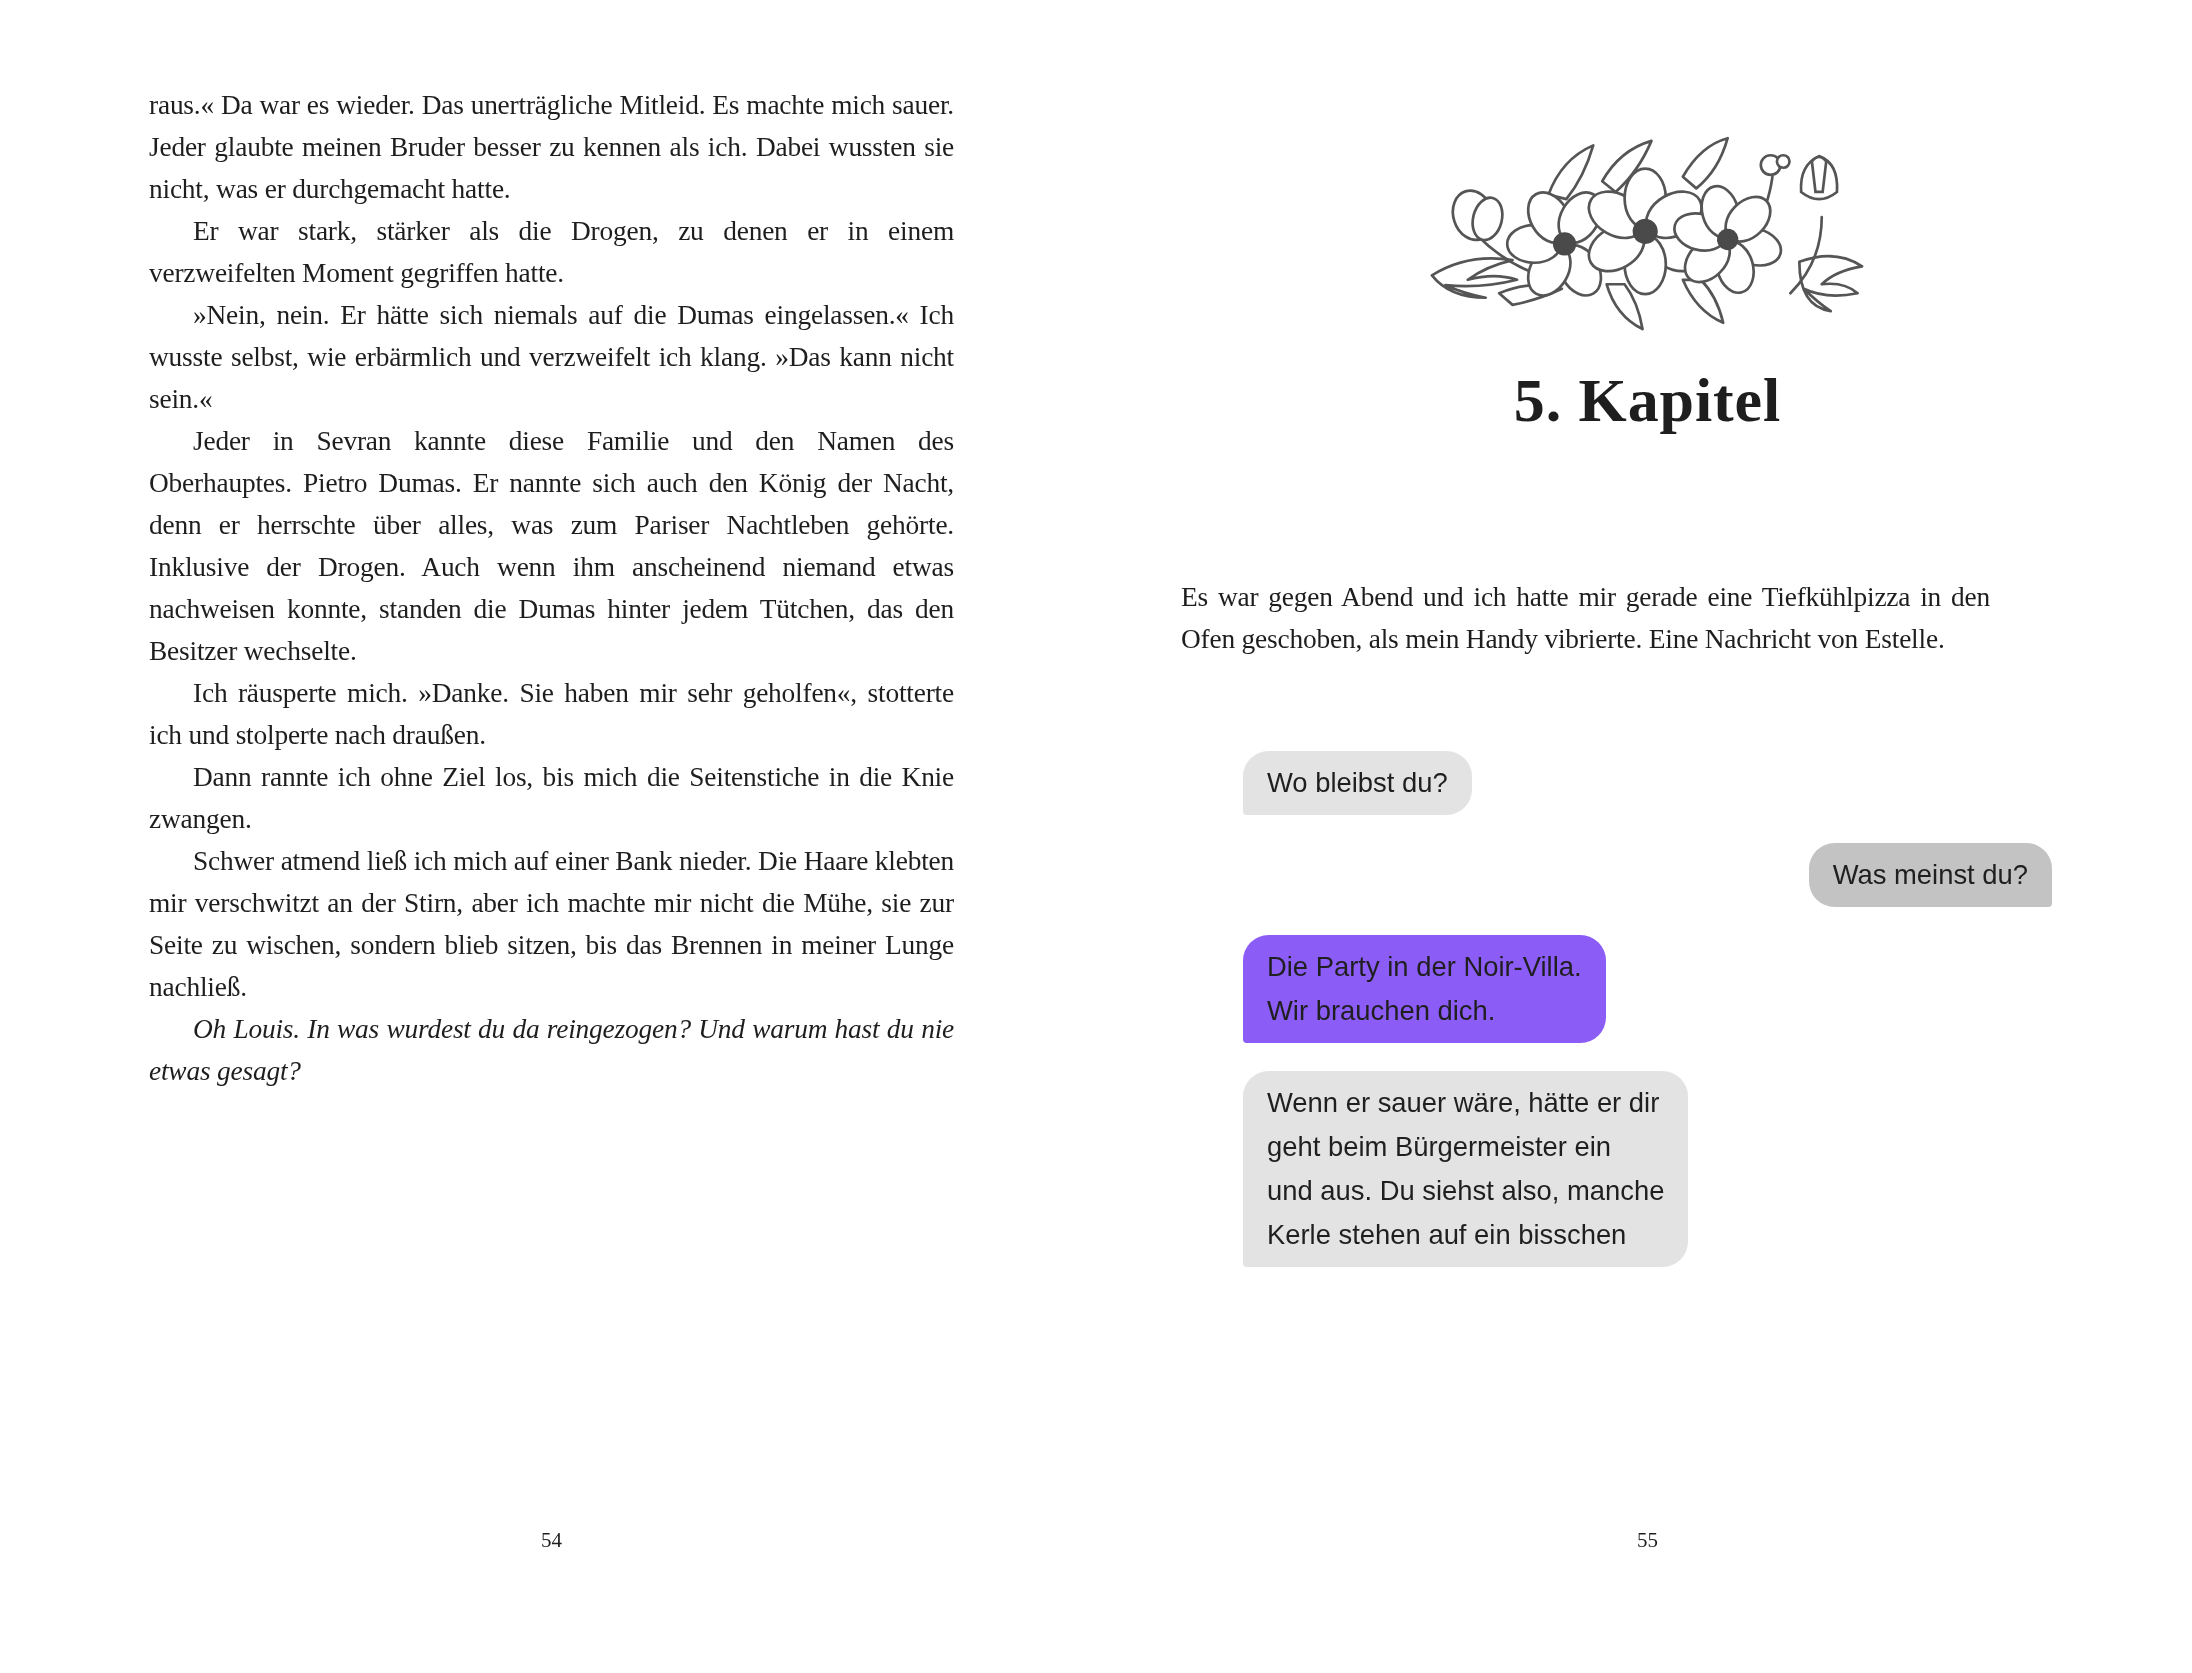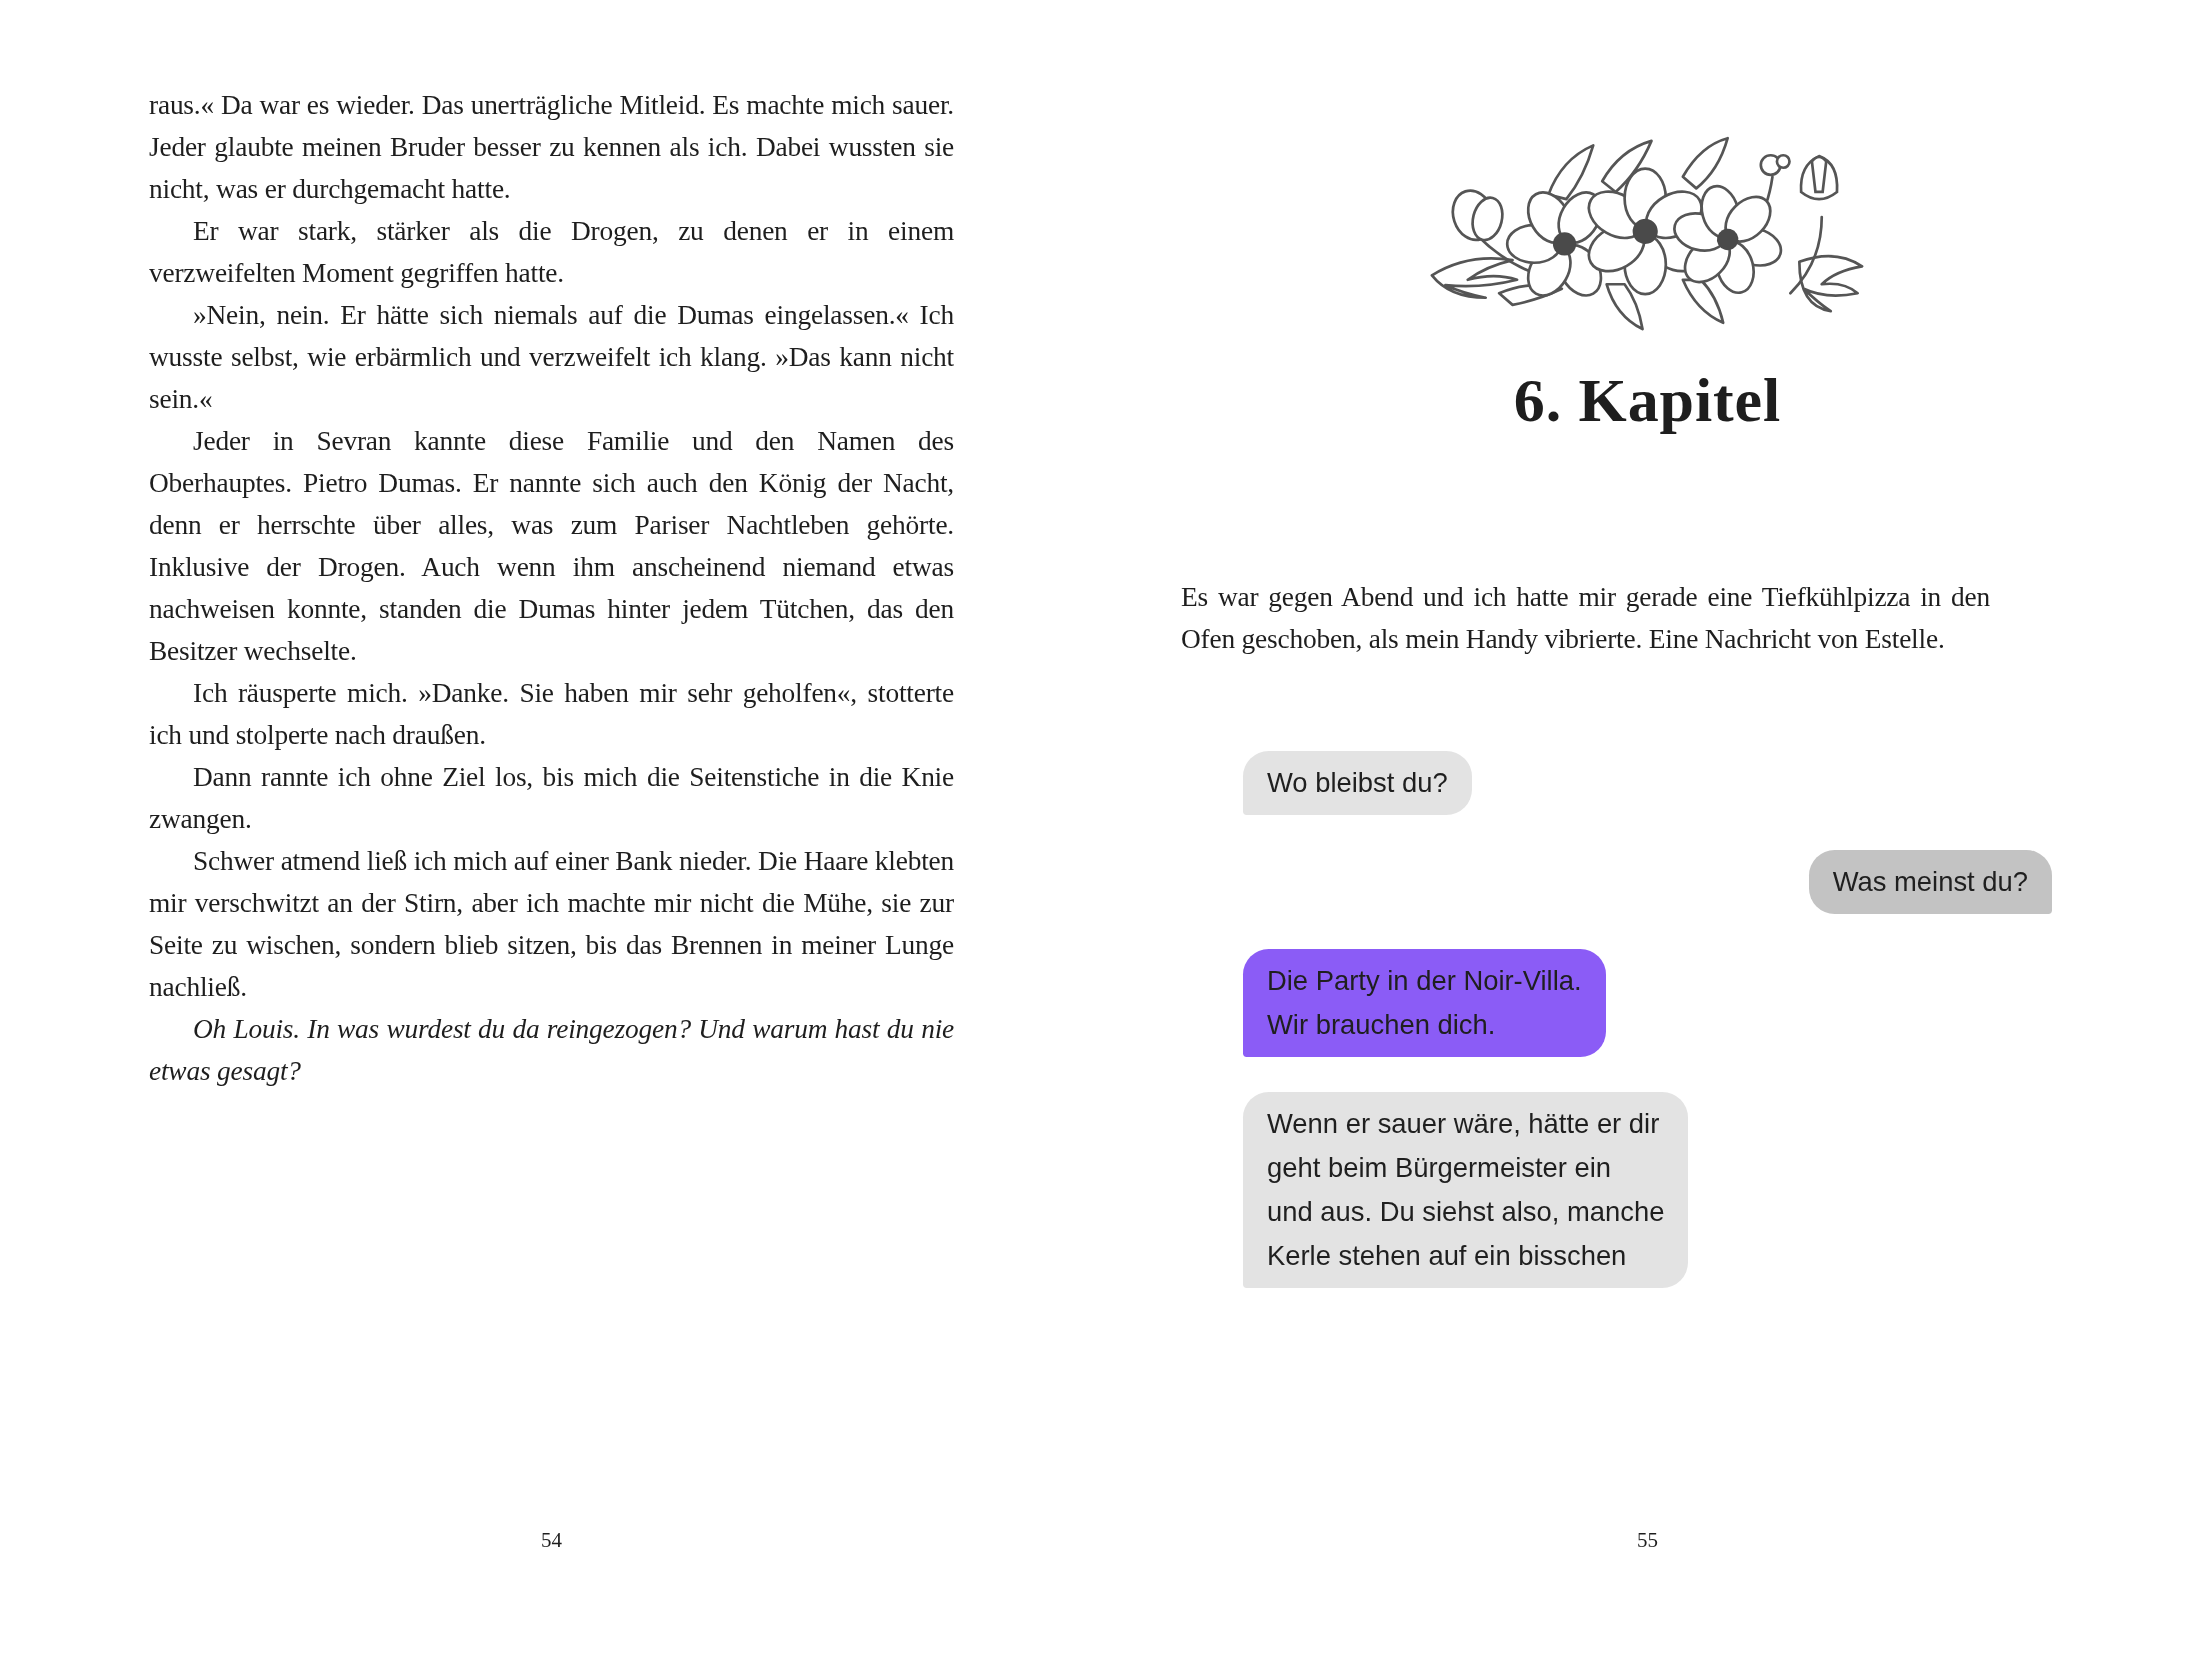--- a/index.html
+++ b/index.html
@@ -19,21 +19,21 @@
                  font-size:62px;font-weight:bold;letter-spacing:0.9px;}
   .ornament{position:absolute;left:1414px;top:106px;width:466px;height:249px;}
 
   
   .pagenum{position:absolute;top:1528px;font-size:21px;text-align:center;}
   #pagenum-left{left:149px;width:805px;}
   #pagenum-right{left:1243px;width:809px;}
 
   
   .chat{position:absolute;left:1243px;top:751px;width:809px;display:flex;flex-direction:column;
-        gap:35px;font-family:"Liberation Sans",sans-serif;font-size:27.4px;color:#1f1f1f;}
+        gap:28px;font-family:"Liberation Sans",sans-serif;font-size:27.4px;color:#1f1f1f;}
   .bubble{padding:10px 24px;line-height:44px;max-width:512px;}
   .bubble.left{align-self:flex-start;border-radius:25.6px 25.6px 25.6px 3.7px;}
   .bubble.right{align-self:flex-end;border-radius:25.6px 25.6px 3.7px 25.6px;}
   .bubble.right .chat-line{}
   .chat-line{white-space:nowrap;}
   .it{font-style:italic;}
 </style>
 </head>
 <body>
 
@@ -101,21 +101,21 @@
         <ellipse transform="rotate(60)" cx="32" cy="0" rx="29" ry="20"></ellipse>
         <ellipse transform="rotate(120)" cx="32" cy="0" rx="29" ry="20"></ellipse>
         <ellipse transform="rotate(180)" cx="32" cy="0" rx="29" ry="20"></ellipse>
         <ellipse transform="rotate(240)" cx="32" cy="0" rx="29" ry="20"></ellipse>
         <ellipse transform="rotate(300)" cx="32" cy="0" rx="29" ry="20"></ellipse>
       </g>
       <circle r="12" fill="#4a4a4a"></circle>
     </g>
   </svg>
 
-  <div class="chapter-title">6. Kapitel</div>
+  <div class="chapter-title">5. Kapitel</div>
 
   <div class="page-text" id="right-text">
       <div class="para">Es war gegen Abend und ich hatte mir gerade eine Tiefkühlpizza in den Ofen geschoben, als mein Handy vibrierte. Eine Nachricht von Estelle.</div>
     </div>
 
   <div class="chat" id="chat-thread">
       <div class="bubble left" style="background: rgb(227, 227, 227);">
         <div class="chat-line"><span>Wo bleibst du?</span></div>
       </div>
       <div class="bubble right" style="background: rgb(195, 195, 195);">

